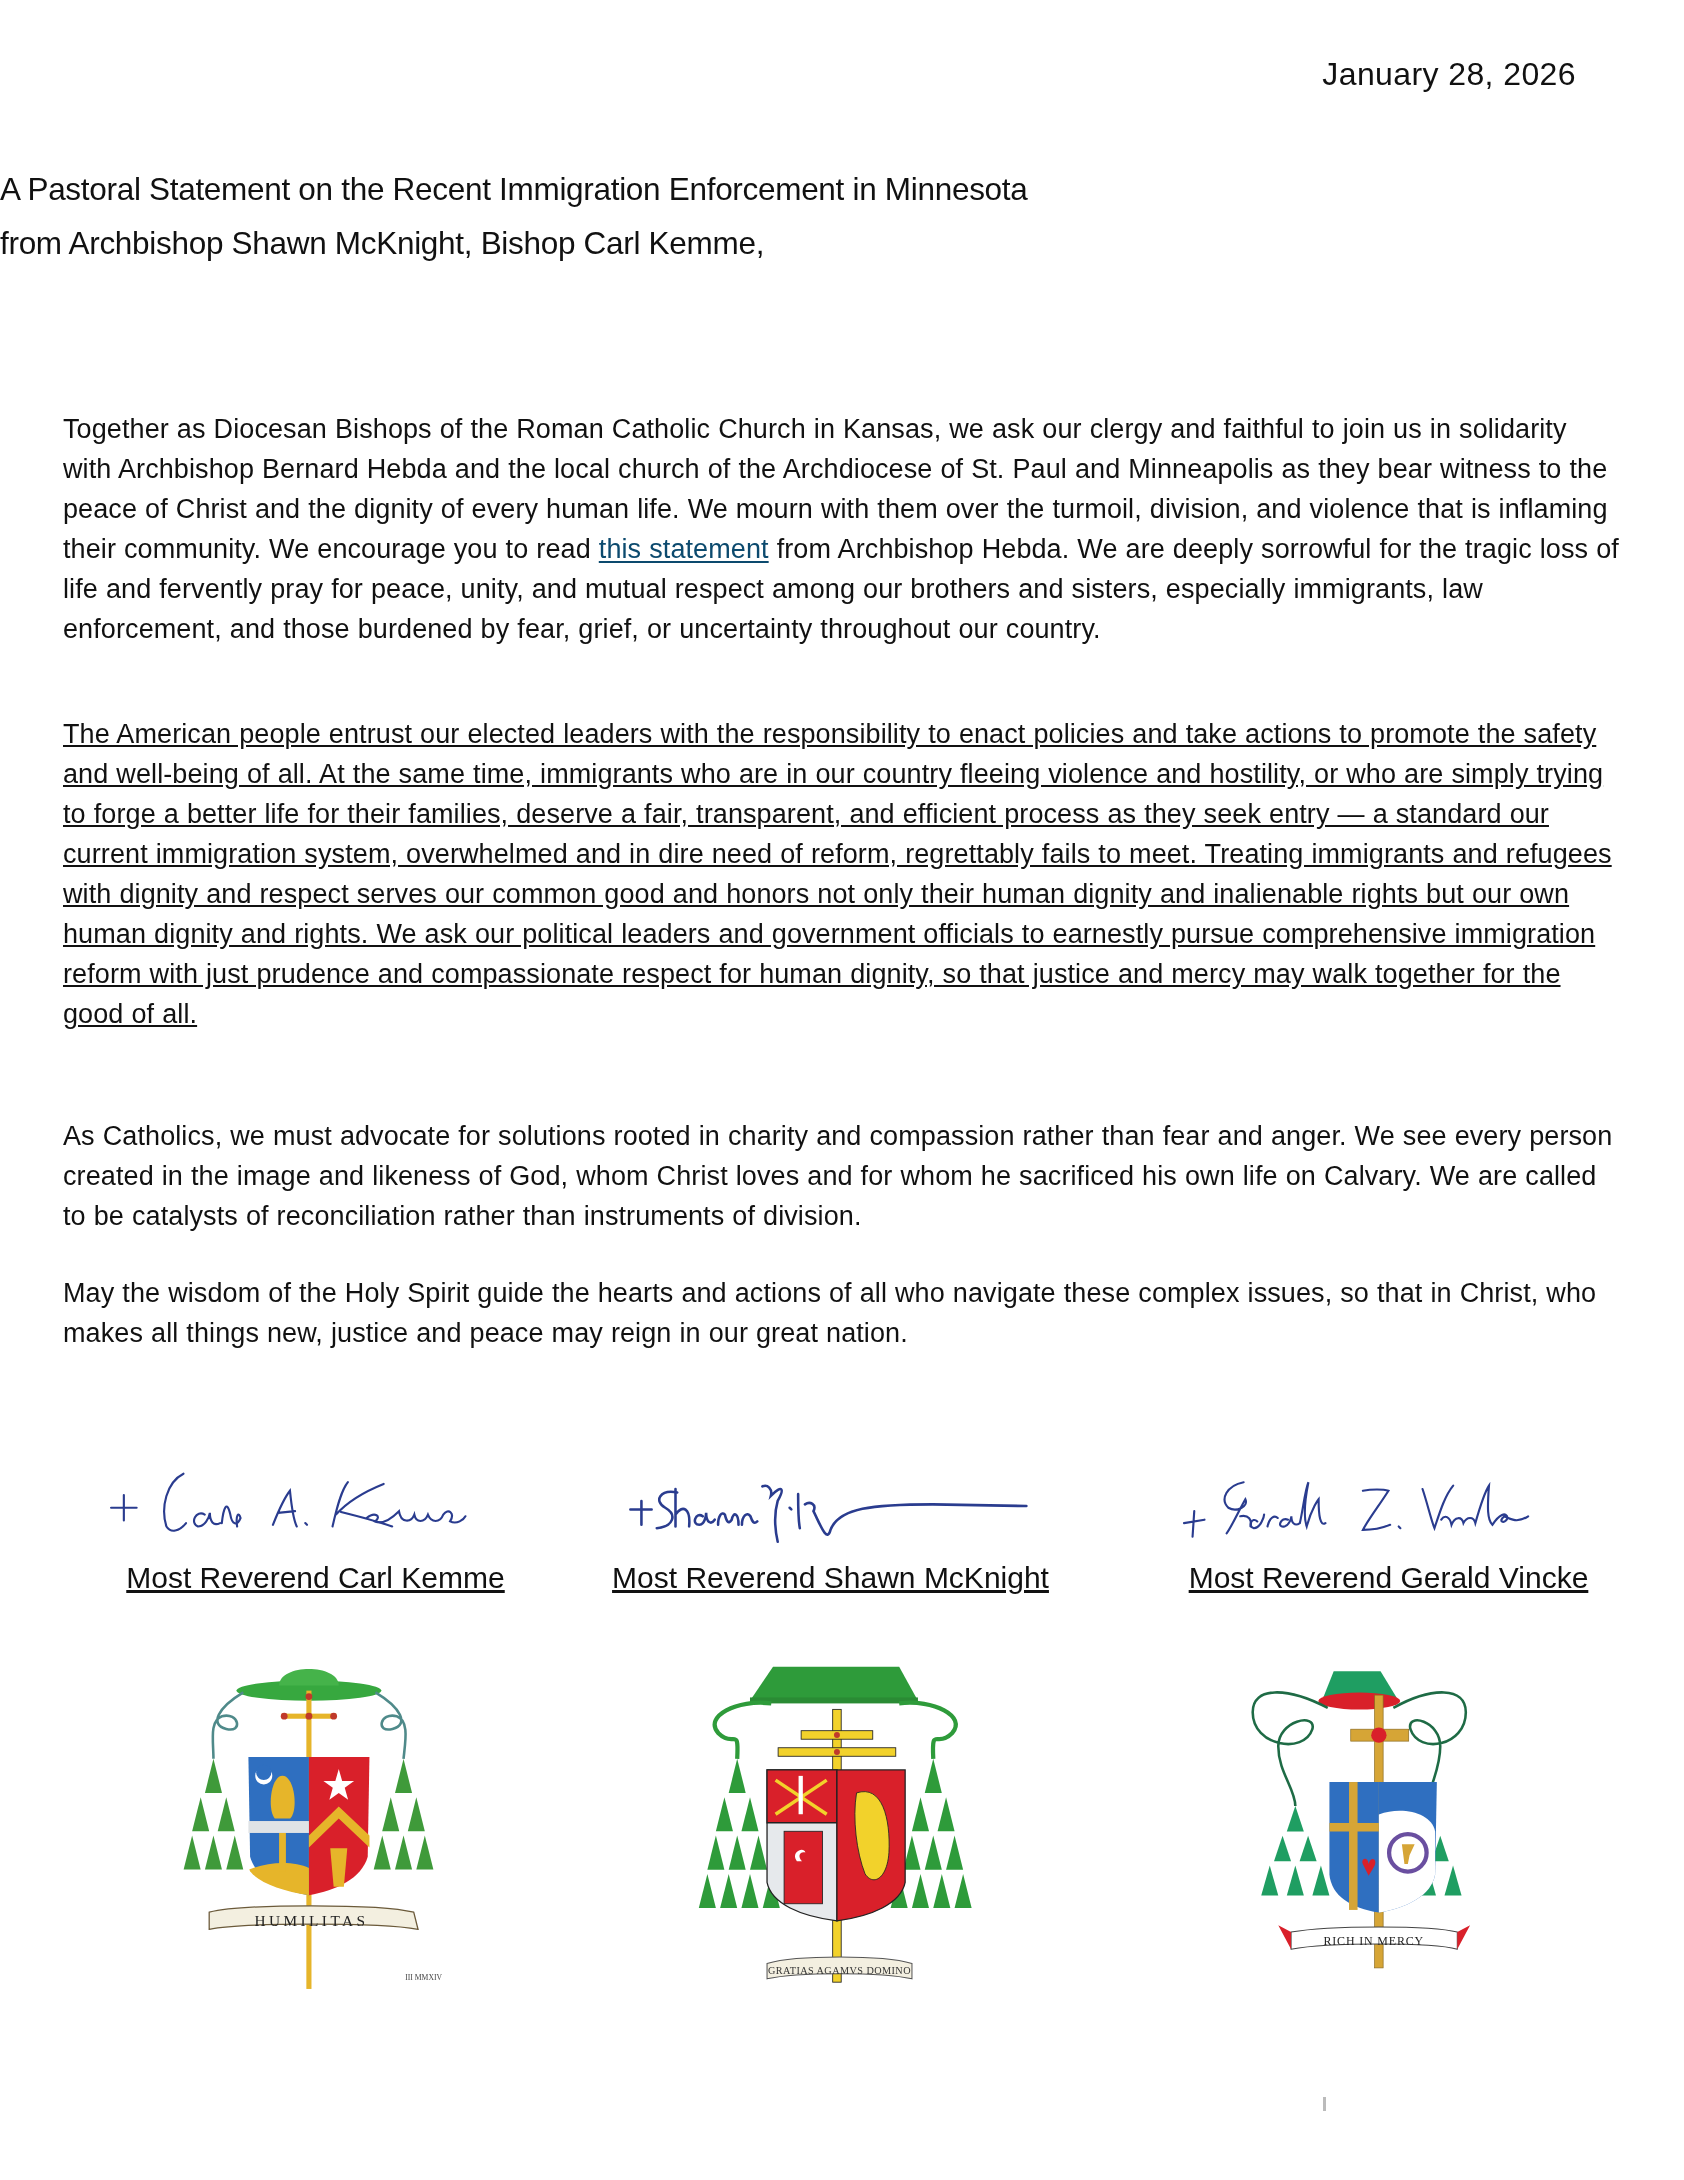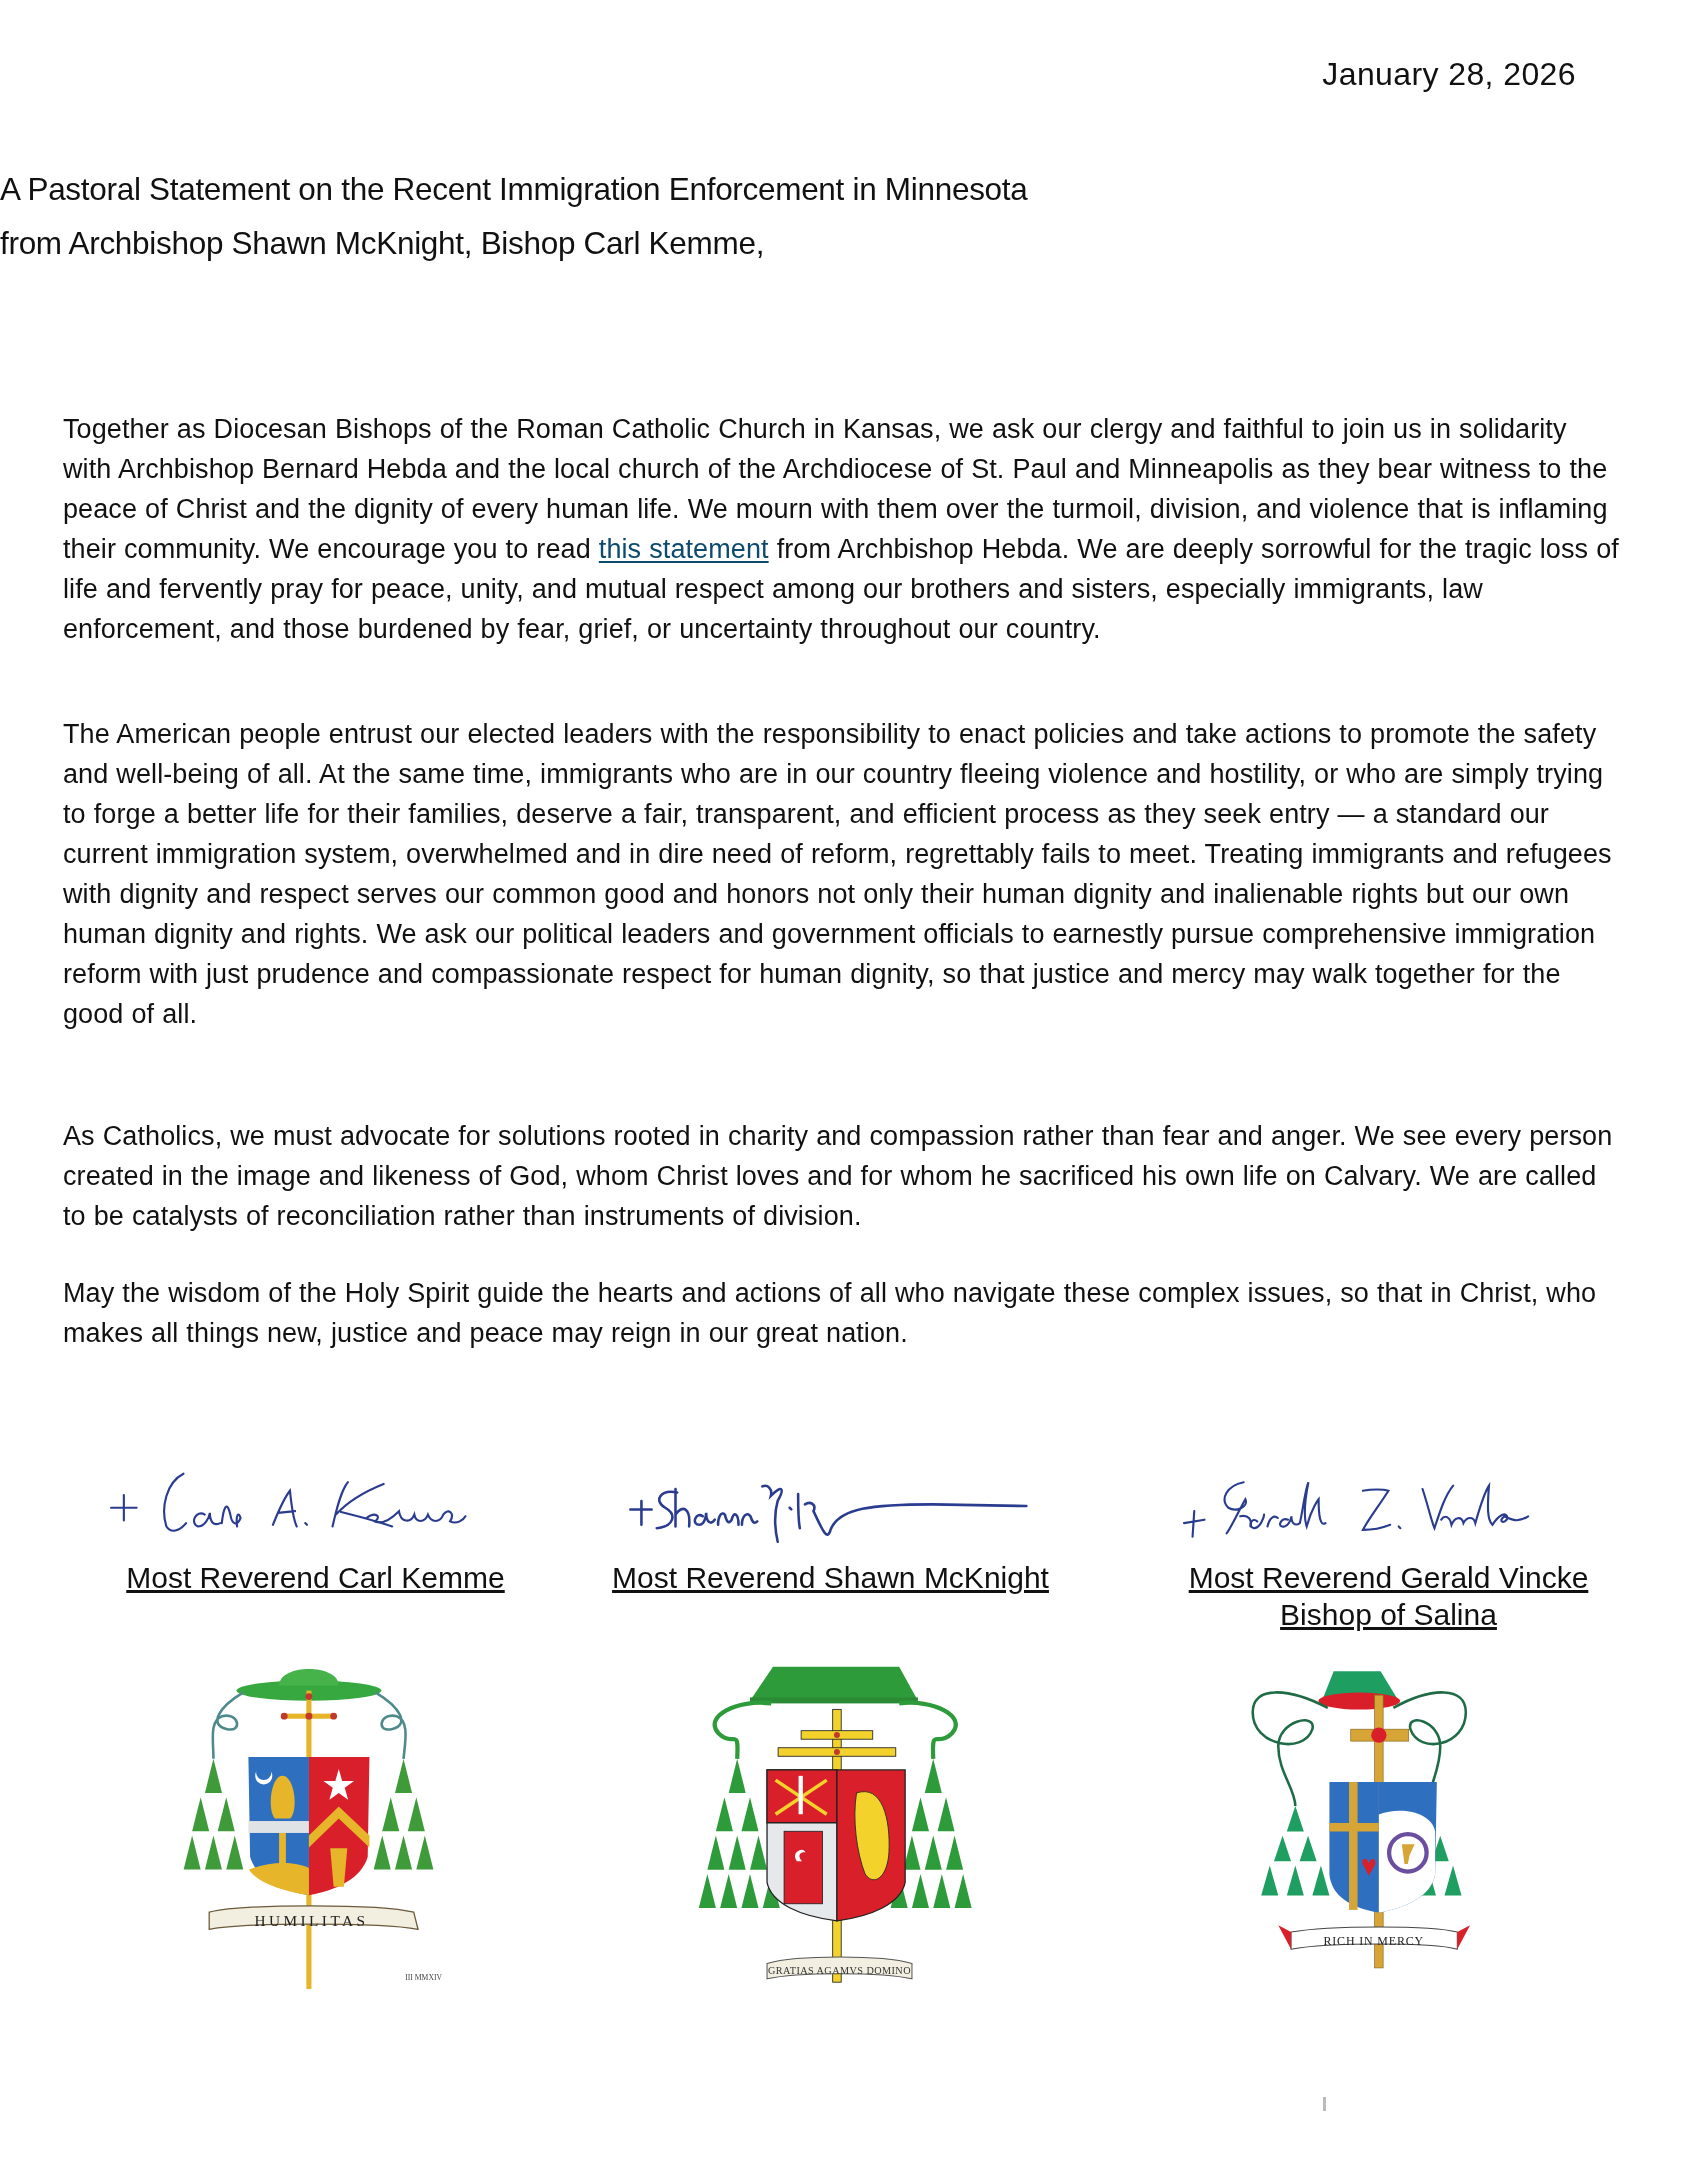--- a/index.html
+++ b/index.html
@@ -5,21 +5,21 @@
   html, body { margin: 0; padding: 0; background: #ffffff; }
   body { width: 1685px; height: 2181px; position: relative; overflow: hidden;
          font-family: "Liberation Sans", "DejaVu Sans", sans-serif; color: #111; }
   .date { position: absolute; top: 56px; right: 109px; font-size: 32px; letter-spacing: 0.4px; margin-left: 16px; }
   .title { position: absolute; top: 162px; left: 0; width: 1388px; text-align: left;
            font-weight: normal; font-size: 31.5px; line-height: 54px; letter-spacing: -0.3px; }
   .body-text { position: absolute; left: 63px; width: 1559px; font-size: 27px; line-height: 40px;
                letter-spacing: 0.1px; word-spacing: 0.4px; }
   .body-text p { margin: 0; }
   .p1 { top: 409px; }
-  .p2 { top: 714px; }
+  .p2 { top: 714px; text-decoration: underline; }
   .p3 { top: 1116px; }
   .p4 { top: 1273px; }
   a.link { color: #0c4a6e; text-decoration: underline; text-underline-offset: 3.4px; }
   .sig-block { position: absolute; top: 1448px; width: 545px; text-align: center; text-decoration: underline; }
   .sig-block.s1 { left: 43px; }
   .sig-block.s2 { left: 558px; }
   .sig-block.s3 { left: 1116px; }
   .signature { height: 111px; position: relative; }
   .signature svg { position: absolute; }
   .sig-name, .sig-title { font-size: 30px; line-height: 37px; color: #111; white-space: nowrap; }
@@ -100,21 +100,20 @@
         <path d="M106 86 C100 80 94 92 102 94 C110 94 114 80 114 78"></path>
         <path d="M118 92 C120 82 126 78 130 82"></path>
         <path d="M142 84 C134 80 128 94 138 92 C144 90 146 82 146 80 C146 88 150 92 156 88 C160 70 162 50 166 40 C162 60 160 80 164 92 C170 70 178 60 178 60 C178 80 180 92 186 88"></path>
         <path d="M230 50 C240 48 254 48 260 50 C250 66 236 84 230 96 C240 96 252 94 262 90"></path>
         <path d="M272 92 L274 94"></path>
         <path d="M300 48 C306 66 310 84 314 94 C320 76 326 56 336 44 M322 84 C326 78 332 80 334 90 C338 80 346 80 348 88 C352 80 360 80 362 88 C370 60 374 50 378 44 C376 70 376 84 382 90 C390 78 398 74 400 82 C396 90 388 86 396 80 C404 84 412 88 424 80"></path>
       </g>
     </svg>
   </div>
   <div class="sig-name">Most Reverend Gerald Vincke</div>
-  <div class="sig-title">Bishop of Salina</div>
 </div>
 
 <svg class="coa coa1" width="290" height="358" viewBox="0 0 340 420">
 
   <ellipse cx="157" cy="50" rx="85" ry="12" fill="#37a83f"></ellipse>
   <path d="M122 44 C122 18 192 18 192 44 Z" fill="#45b34a"></path>
 
   <g fill="none" stroke="#4f8a8a" stroke-width="3">
     <path d="M80 52 C50 70 40 90 60 95 C80 100 75 75 55 80 C40 85 45 110 45 130"></path>
     <path d="M235 52 C265 70 275 90 255 95 C235 100 240 75 260 80 C275 85 270 110 268 130"></path>

